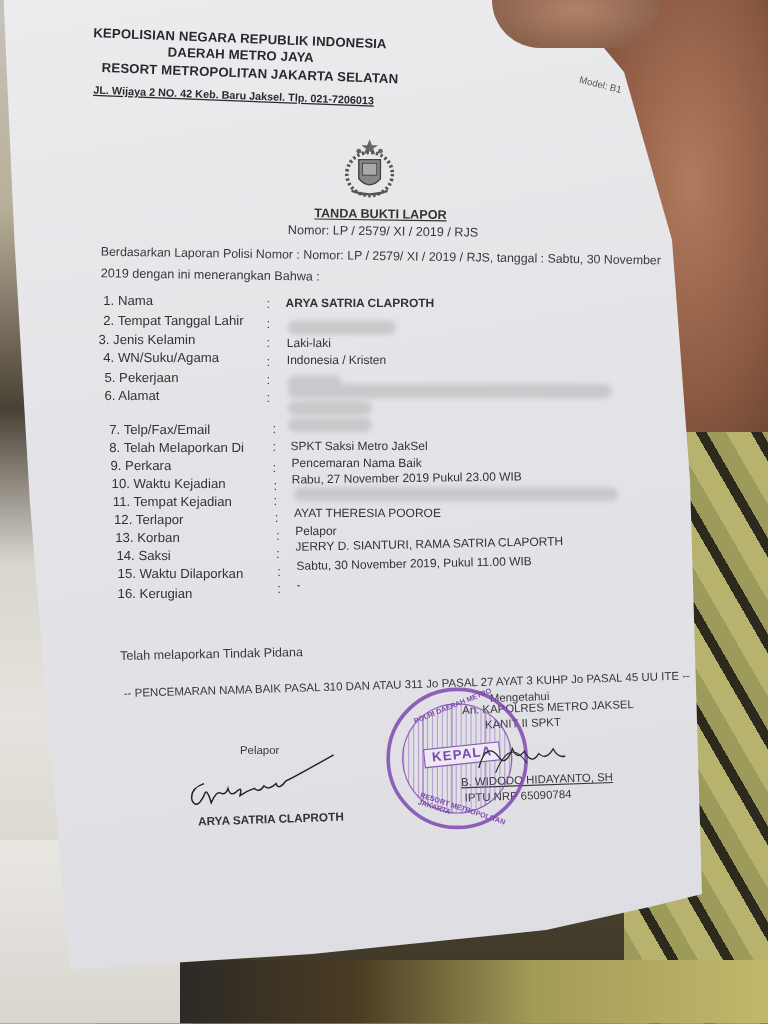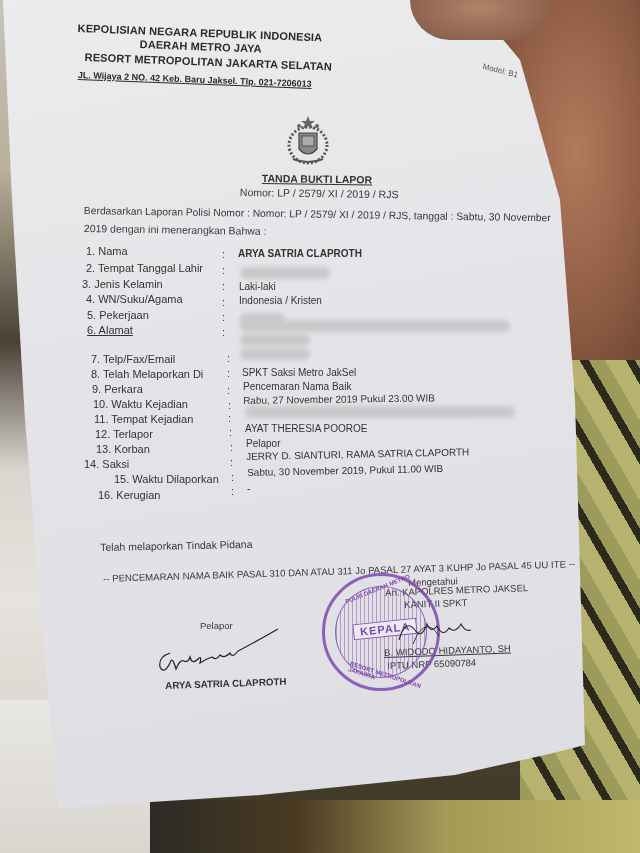--- a/index.html
+++ b/index.html
@@ -94,21 +94,21 @@
     <div class="t val" style="left:239px;top:281px;">Laki-laki</div>
 
     <div class="t lbl" style="left:86px;top:293px;">4. WN/Suku/Agama</div>
     <div class="t colon" style="left:222px;top:296px;">:</div>
     <div class="t val" style="left:239px;top:295px;">Indonesia / Kristen</div>
 
     <div class="t lbl" style="left:87px;top:309px;">5. Pekerjaan</div>
     <div class="t colon" style="left:222px;top:311px;">:</div>
     <div class="blur" style="left:240px;top:313px;width:45px;"></div>
 
-    <div class="t lbl" style="left:87px;top:324px;text-decoration:underline;">6. Alamat</div>
+    <div class="t lbl" style="left:87px;top:324px;">6. Alamat</div>
     <div class="t colon" style="left:222px;top:326px;">:</div>
     <div class="blur" style="left:240px;top:320px;width:270px;"></div>
     <div class="blur" style="left:240px;top:334px;width:70px;"></div>
     <div class="blur" style="left:240px;top:348px;width:70px;"></div>
 
     <div class="t lbl" style="left:91px;top:353px;">7. Telp/Fax/Email</div>
     <div class="t colon" style="left:227px;top:352px;">:</div>
 
     <div class="t lbl" style="left:91px;top:368px;">8. Telah Melaporkan Di</div>
     <div class="t colon" style="left:227px;top:367px;">:</div>
@@ -127,25 +127,25 @@
     <div class="blur" style="left:245px;top:406px;width:270px;"></div>
 
     <div class="t lbl" style="left:95px;top:428px;">12. Terlapor</div>
     <div class="t colon" style="left:229px;top:426px;">:</div>
     <div class="t val" style="left:245px;top:423px;">AYAT THERESIA POOROE</div>
 
     <div class="t lbl" style="left:96px;top:443px;">13. Korban</div>
     <div class="t colon" style="left:230px;top:441px;">:</div>
     <div class="t val" style="left:246px;top:438px;">Pelapor</div>
 
-    <div class="t lbl" style="left:84px;top:458px;text-align:right;">14. Saksi</div>
+    <div class="t lbl" style="left:97px;top:458px;text-align:right;">14. Saksi</div>
     <div class="t colon" style="left:230px;top:456px;">:</div>
     <div class="t val" style="left:246px;top:451px;transform:rotate(-1.2deg);">JERRY  D. SIANTURI, RAMA SATRIA  CLAPORTH</div>
 
-    <div class="t lbl" style="left:98px;top:473px;margin-left:16px;">15. Waktu Dilaporkan</div>
+    <div class="t lbl" style="left:98px;top:473px;">15. Waktu Dilaporkan</div>
     <div class="t colon" style="left:231px;top:471px;">:</div>
     <div class="t val" style="left:247px;top:467px;transform:rotate(-1.2deg);">Sabtu, 30 November 2019, Pukul 11.00 WIB</div>
 
     <div class="t lbl" style="left:98px;top:489px;">16. Kerugian</div>
     <div class="t colon" style="left:231px;top:485px;">:</div>
     <div class="t val" style="left:247px;top:483px;">-</div>
   </div>
 
   <div class="t body" style="left:100px;top:541px;transform:rotate(-1.2deg);">Telah melaporkan Tindak Pidana</div>
   <div class="t body" style="left:103px;top:573px;font-size:9.6px;transform:rotate(-1.8deg);">-- PENCEMARAN NAMA BAIK PASAL 310 DAN ATAU 311 Jo PASAL 27 AYAT 3 KUHP Jo PASAL 45 UU ITE --</div>

